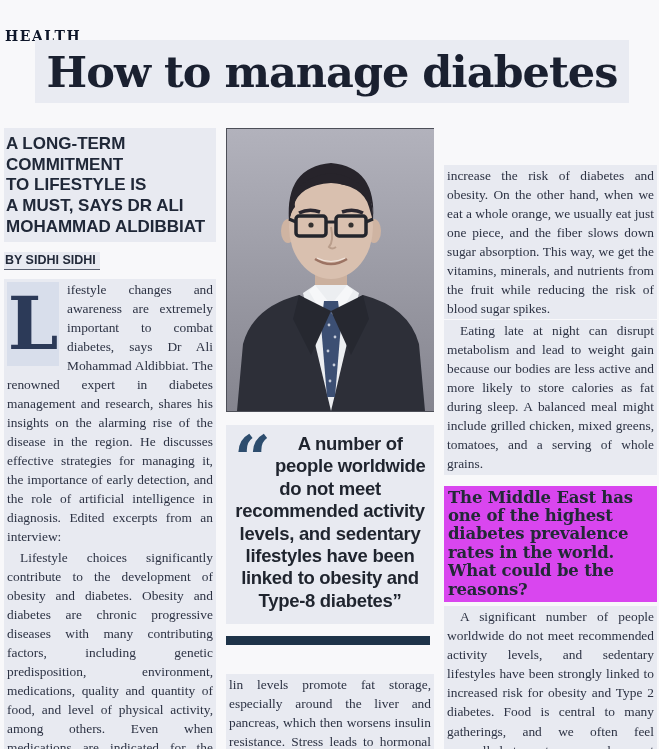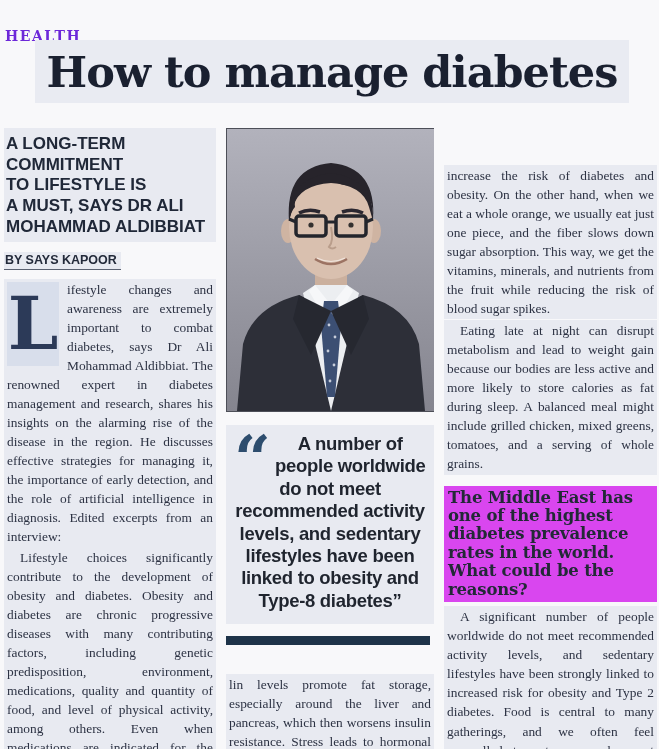--- a/index.html
+++ b/index.html
@@ -14,21 +14,21 @@
     color: #2c3243;
   }
   
   .kicker {
     position: absolute;
     left: 5px; top: 28px;
     font-family: "DejaVu Serif", serif;
     font-weight: bold;
     font-size: 14px;
     letter-spacing: 1.5px;
-    color: #6d28d9;
+    color: #0f172a;
   }
   .headline-band {
     position: absolute;
     left: 35px; top: 40px;
     width: 594px; height: 63px;
     background: #e9ebf2;
     display: flex;
     align-items: center;
     justify-content: center;
   }
@@ -162,21 +162,21 @@
 
   <div class="cols">
 
     <div class="col col-left">
       <div class="standfirst hl">A LONG-TERM
 COMMITMENT
 TO LIFESTYLE IS
 A MUST, SAYS DR ALI
 MOHAMMAD ALDIBBIAT</div>
       <div>
-        <span class="byline">BY SAYS KAPOOR</span>
+        <span class="byline">BY SIDHI SIDHI</span>
       </div>
       <p class="body" style="margin-top:9px;">
         <span class="dropcap-box">L</span>
         <span>ifestyle changes and awareness are extremely important to combat diabetes, says Dr Ali Mohammad Aldibbiat. The renowned expert in diabetes management and research, shares his insights on the alarming rise of the disease in the region. He discusses effective strategies for managing it, the importance of early detection, and the role of artificial intelligence in diagnosis. Edited excerpts from an interview:</span>
       </p>
       <p class="body indent">Lifestyle choices significantly contribute to the development of obesity and diabetes. Obesity and diabetes are chronic progressive diseases with many contributing factors, including genetic predisposition, environment, medications, quality and quantity of food, and level of physical activity, among others. Even when medications are indicated for the management of obesity or diabetes, lifestyle interventions remain key for treatment success and optimal outcomes. Examples of effective lifestyle interventions include adopting a balanced diet, increasing physical activity, managing</p>
     </div>
 
     <div class="col col-mid">
       <div class="photo-frame">

